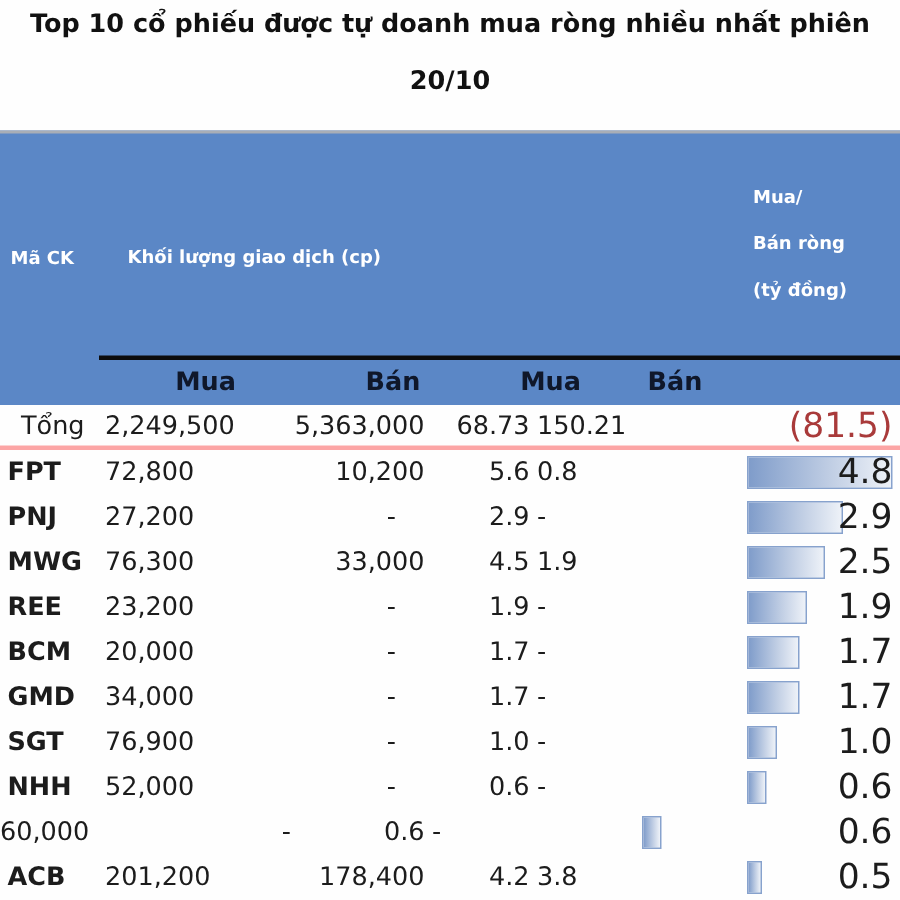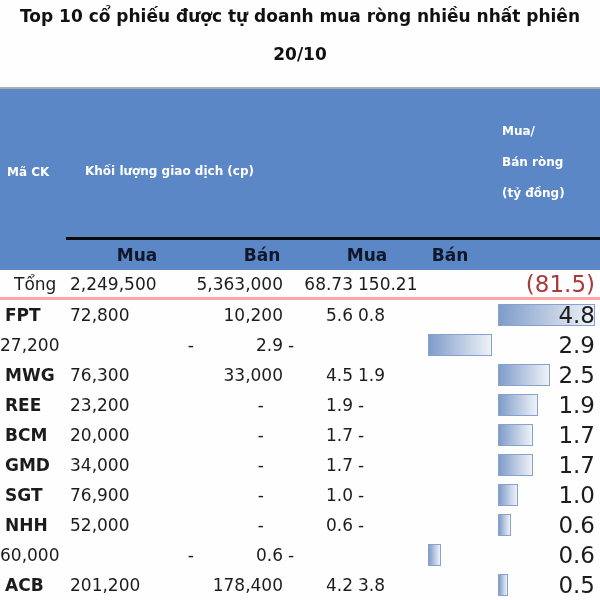--- a/index.html
+++ b/index.html
@@ -95,20 +95,21 @@
       <div class="c n4">0.8</div>
       <div class="c net">
         <span class="bar-zone">
             <span class="bar" style="width: 100%;"></span>
           </span>
         <span class="netv">4.8</span>
       </div>
     </div>
 
     <div class="row">
+      <div class="c code">PNJ</div>
       <div class="c n1">27,200</div>
       <div class="c n2 dash">-</div>
       <div class="c n3">2.9</div>
       <div class="c n4 dash">-</div>
       <div class="c net">
         <span class="bar-zone">
             <span class="bar" style="width: 66%;"></span>
           </span>
         <span class="netv">2.9</span>
       </div>

